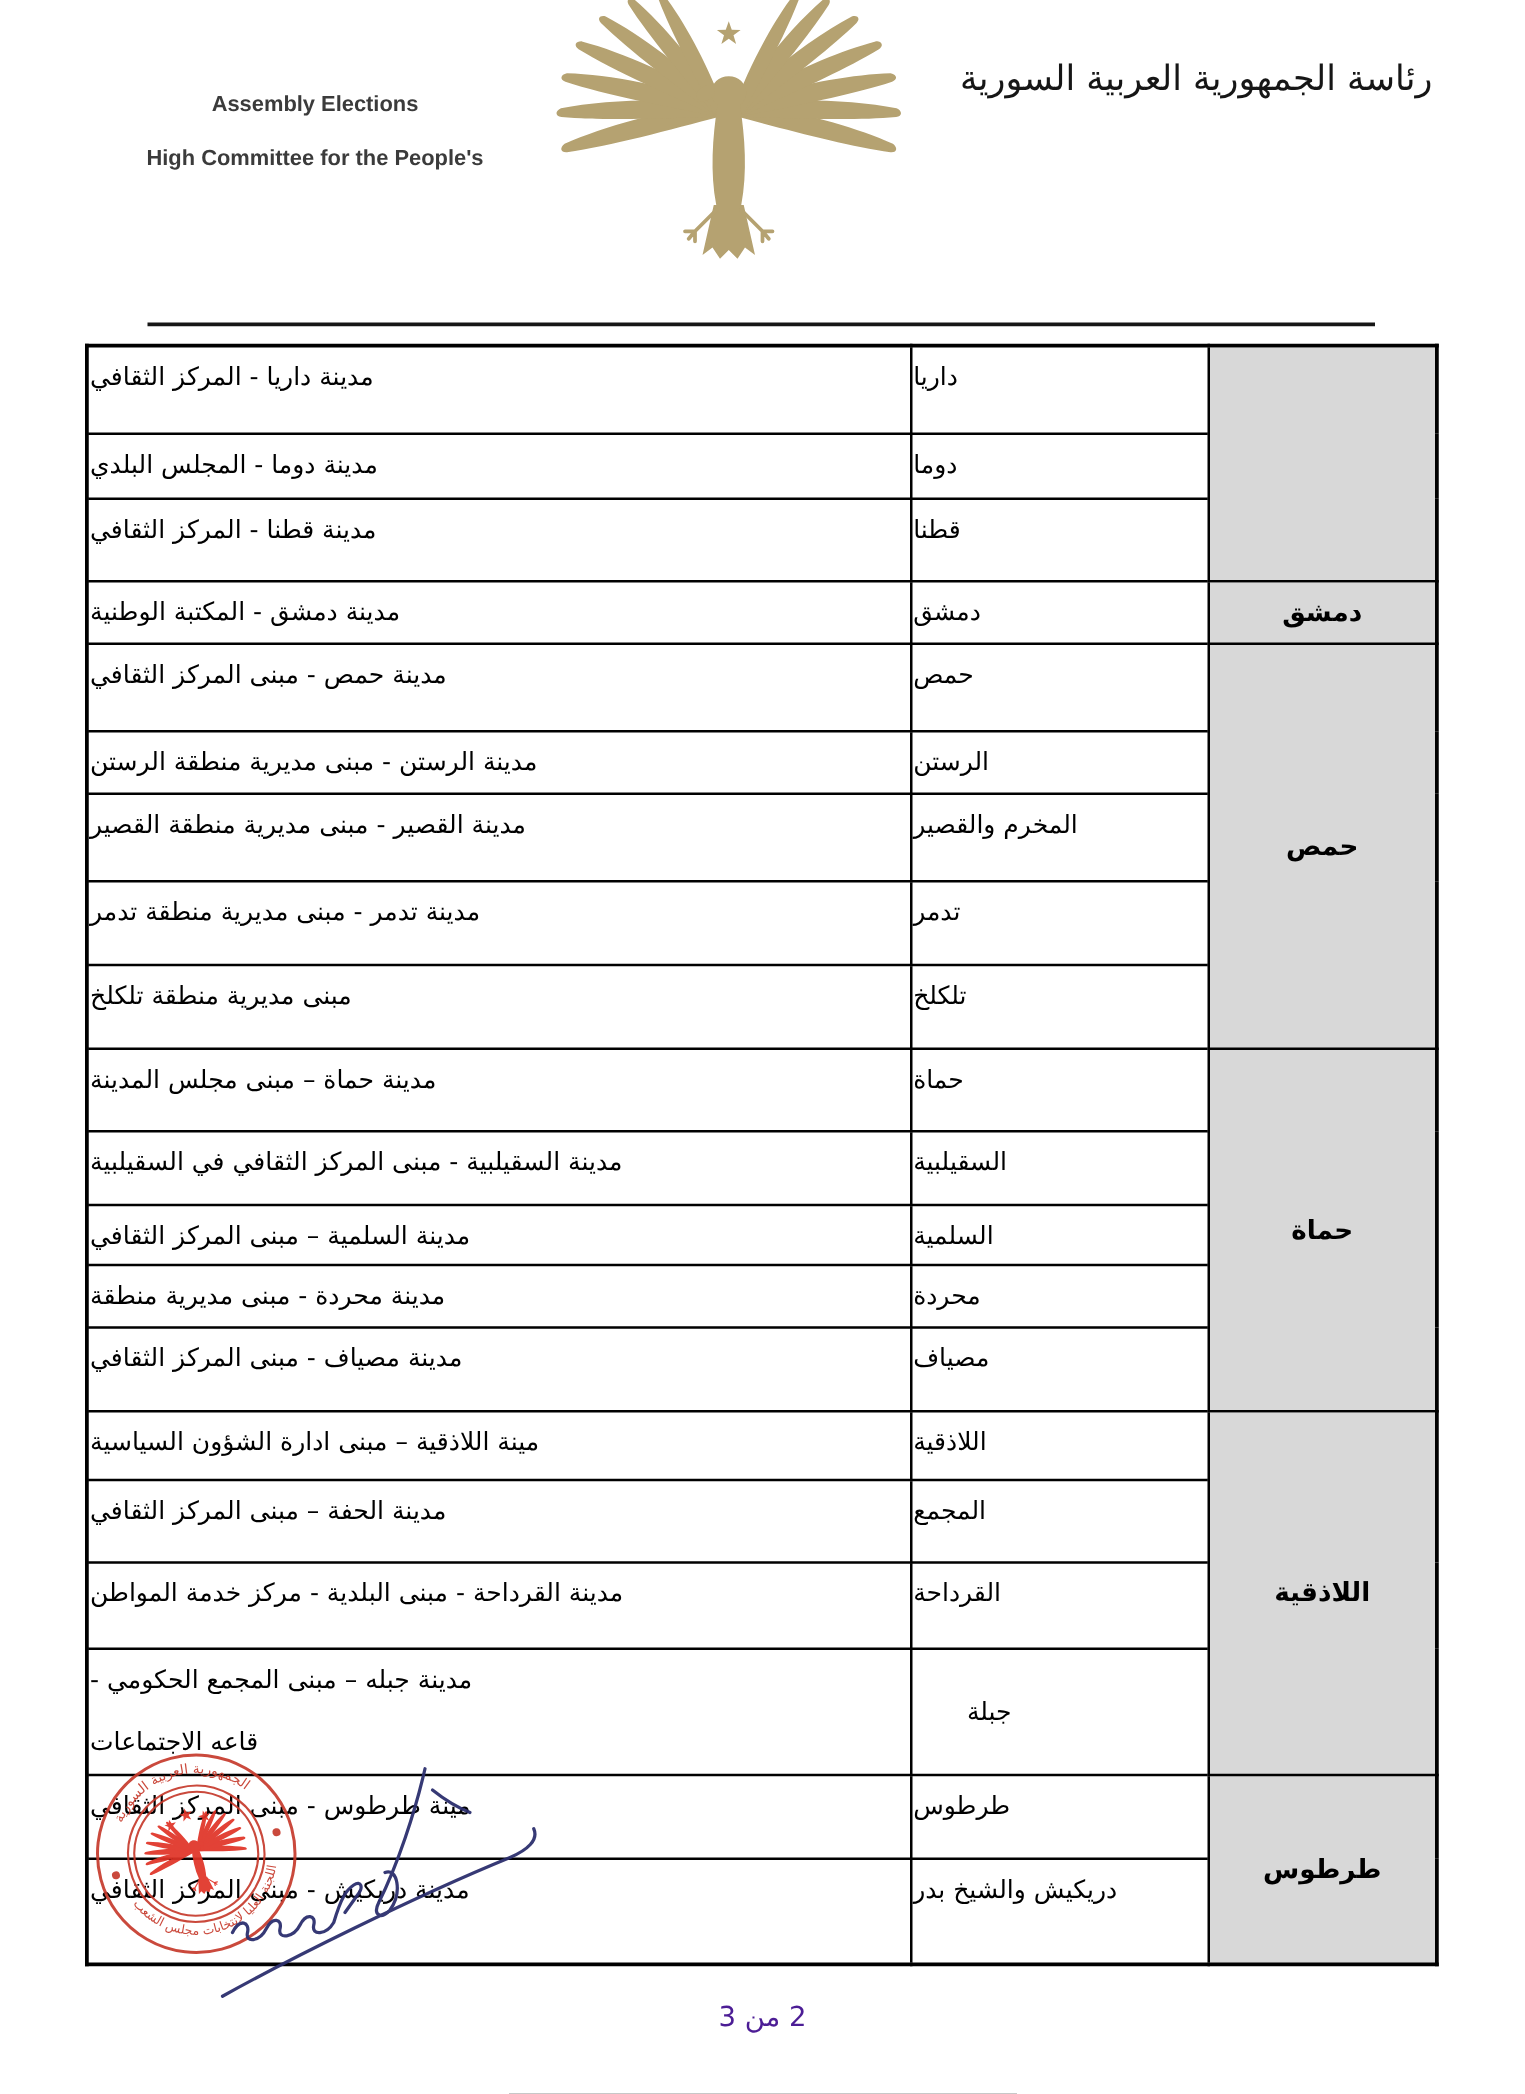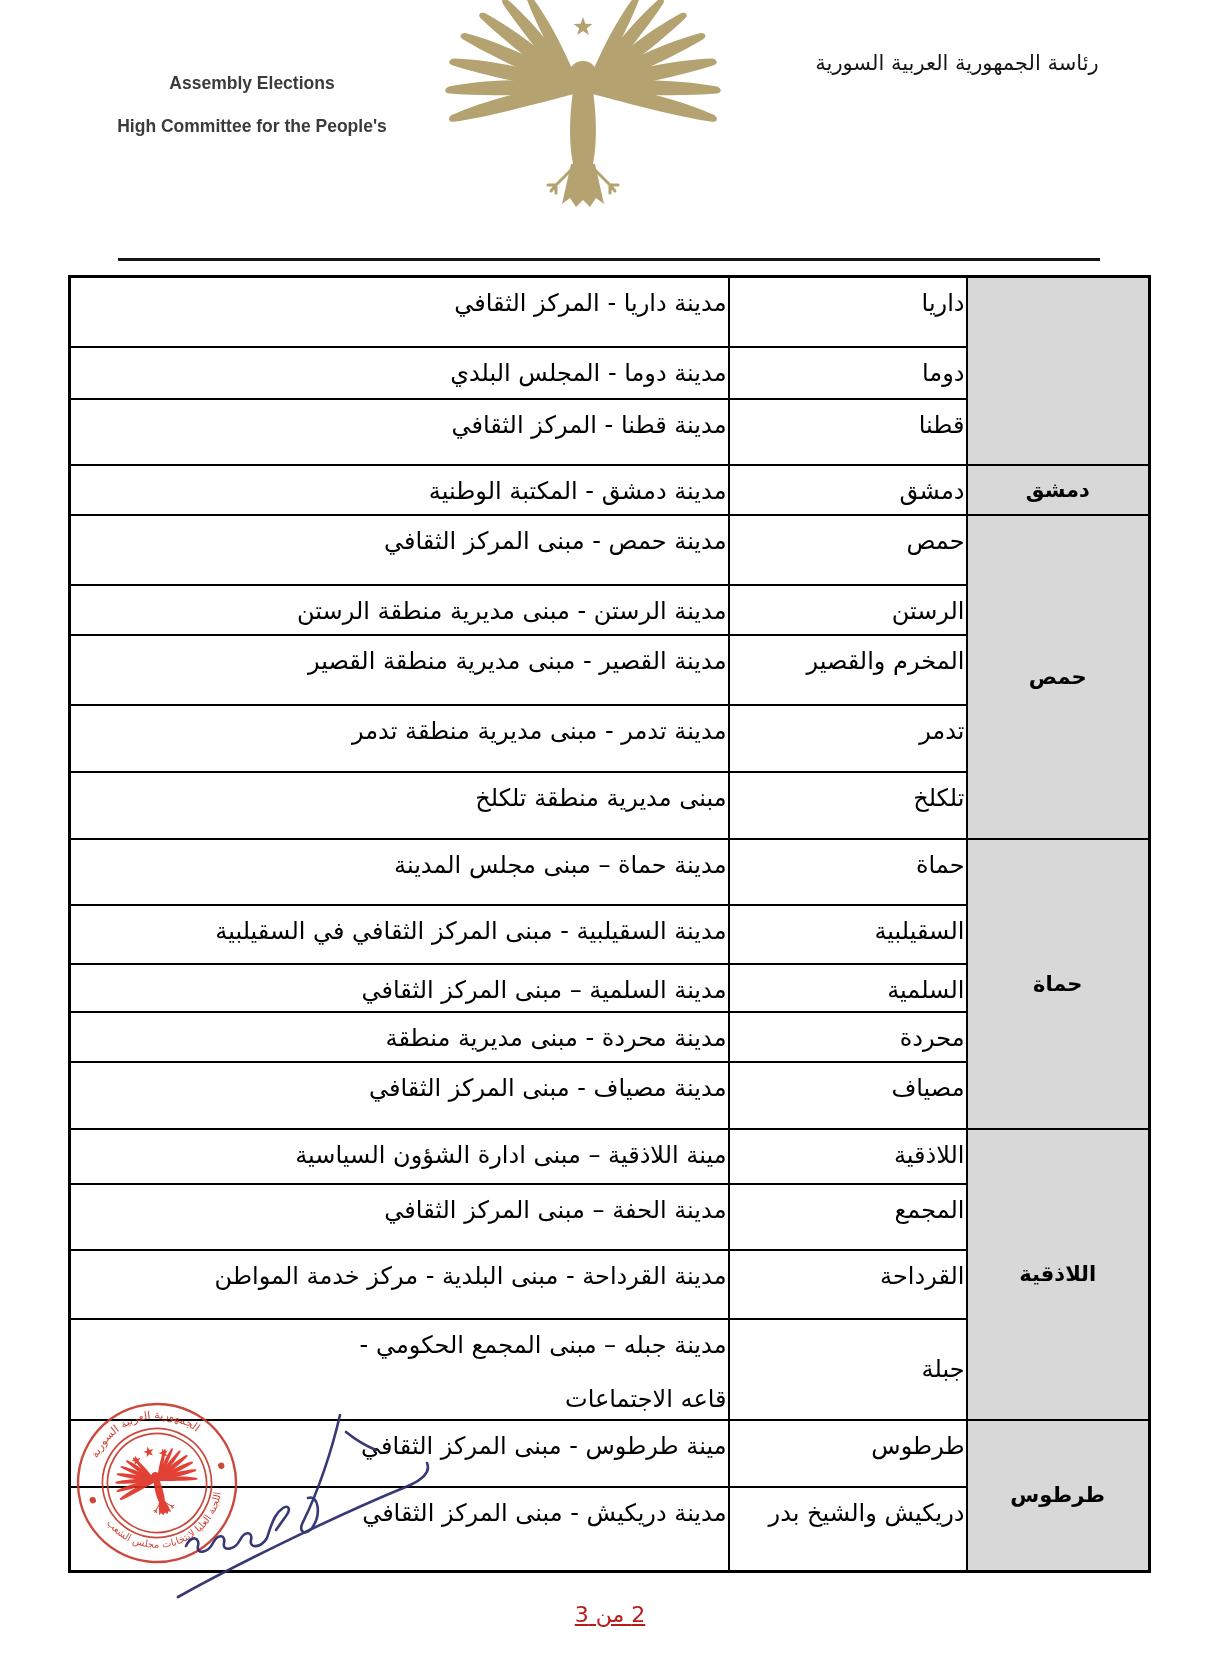--- a/index.html
+++ b/index.html
@@ -10,47 +10,47 @@
   }
   
   .hdr-en{
     position:absolute;left:60px;top:62px;width:384px;
     text-align:center;font-family:"Liberation Sans",sans-serif;
     font-size:17.5px;line-height:43px;color:#3b3b3b;font-weight:600;
   }
   .hdr-ar{
     position:absolute;left:758px;top:44px;width:398px;
     direction:rtl;text-align:center;
-    font-size:21px;line-height:38px;color:#161616;
+    font-size:28px;line-height:38px;color:#161616;
   }
   .eagle-svg{position:absolute;left:433px;top:0px;width:300px;height:215px;color:#b5a271;}
   .hdr-rule{position:absolute;left:118px;top:258px;width:982px;height:3px;background:#161616;}
   
   .tbl-wrap{position:absolute;left:68px;top:275px;width:1080px;}
   table.locs{
     border-collapse:collapse;table-layout:fixed;width:1080px;
     direction:rtl;font-family:"DejaVu Sans",sans-serif;
   }
   table.locs{border:3px solid #000;}
   table.locs td{border:2px solid #000;overflow:hidden;}
   td.gov{
     background:#d8d8d8;font-weight:bold;font-size:21px;
     text-align:center;vertical-align:middle;
   }
   td.city,td.loc{
-    font-size:24px;text-align:right;vertical-align:top;padding-top:11px;
+    font-size:20px;text-align:left;vertical-align:top;padding-top:11px;
   }
   td.vmid{vertical-align:middle;padding-top:0;padding-left:44px;}
   .loc2{margin-top:26px;}
   
   .stamp-svg{position:absolute;left:52px;top:1378px;width:210px;height:210px;opacity:.92;}
   .sig-svg{position:absolute;left:150px;top:1400px;width:320px;height:210px;}
   .footer{
     position:absolute;left:0;top:1602px;width:1220px;
-    direction:rtl;text-align:center;font-size:22px;color:#b91c1c;text-decoration:underline;
+    direction:rtl;text-align:center;font-size:22px;color:#4c1d95;
   }
 </style>
 </head>
 <body>
 
 <div class="page">
 
   <div class="hdr-en" dir="ltr">
     <div>Assembly Elections</div>
     <div>High Committee for the People's</div>

